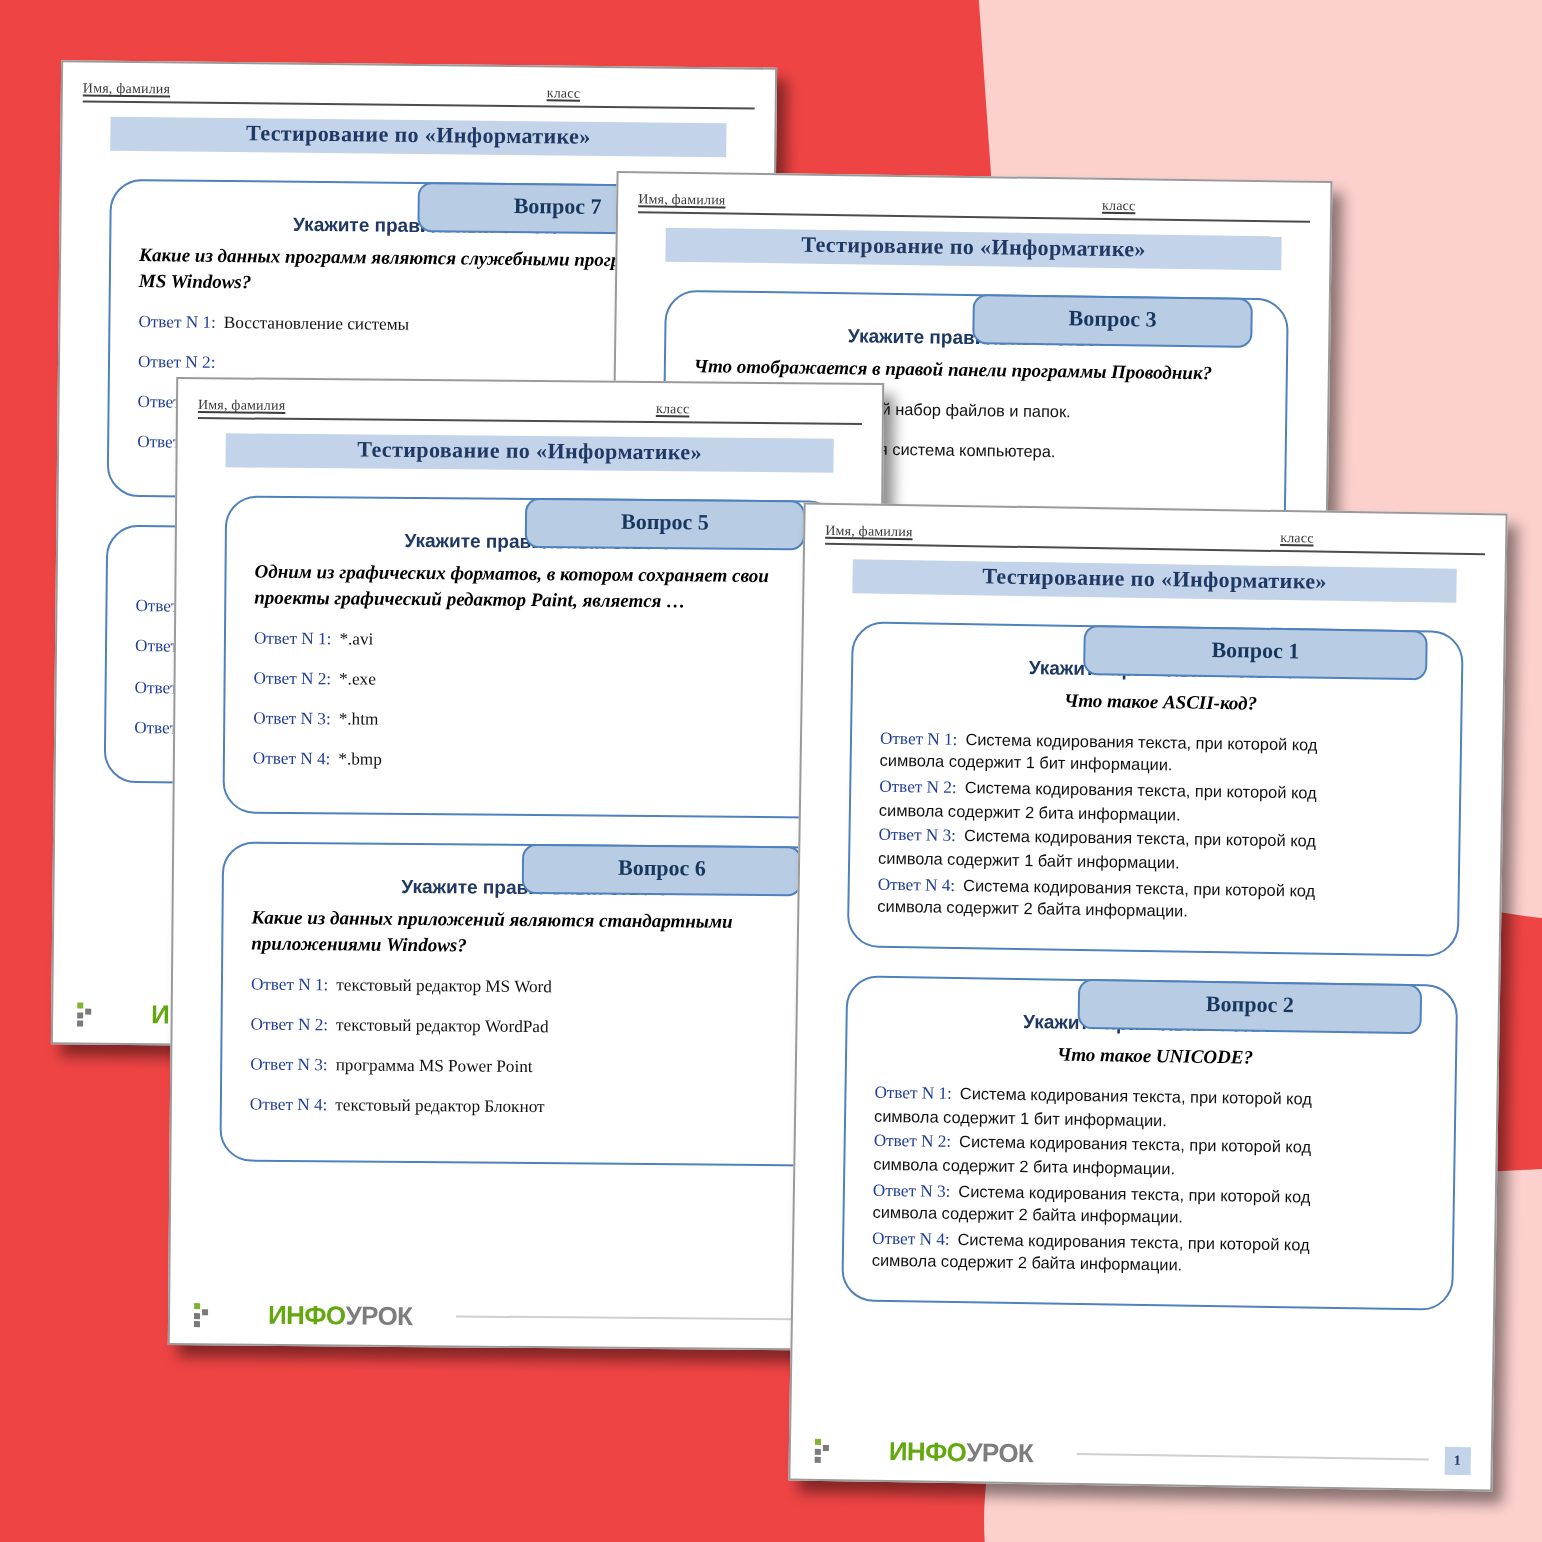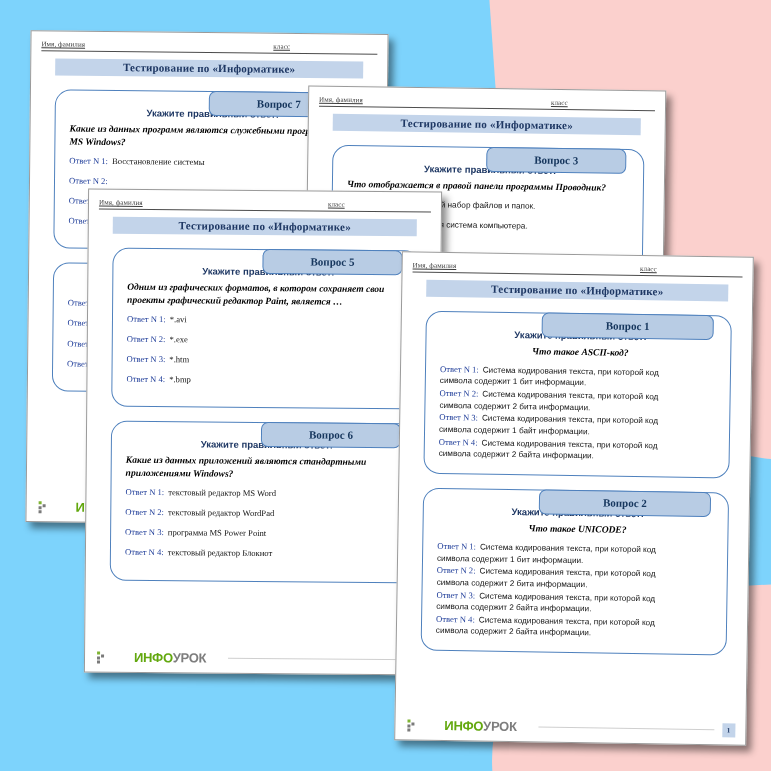--- a/index.html
+++ b/index.html
@@ -9,21 +9,21 @@
     height: 771px;
     overflow: hidden;
     background: #ffffff;
     font-family: "Liberation Serif", serif;
   }
 
   #stage {
     position: relative;
     width: 771px;
     height: 771px;
-    background: #7dd3fc;
+    background: #ef4444;
     overflow: hidden;
   }
 
   
   .blob {
     position: absolute;
     background: #fbd0cd;
     pointer-events: none;
   }
   #blob-tr {

